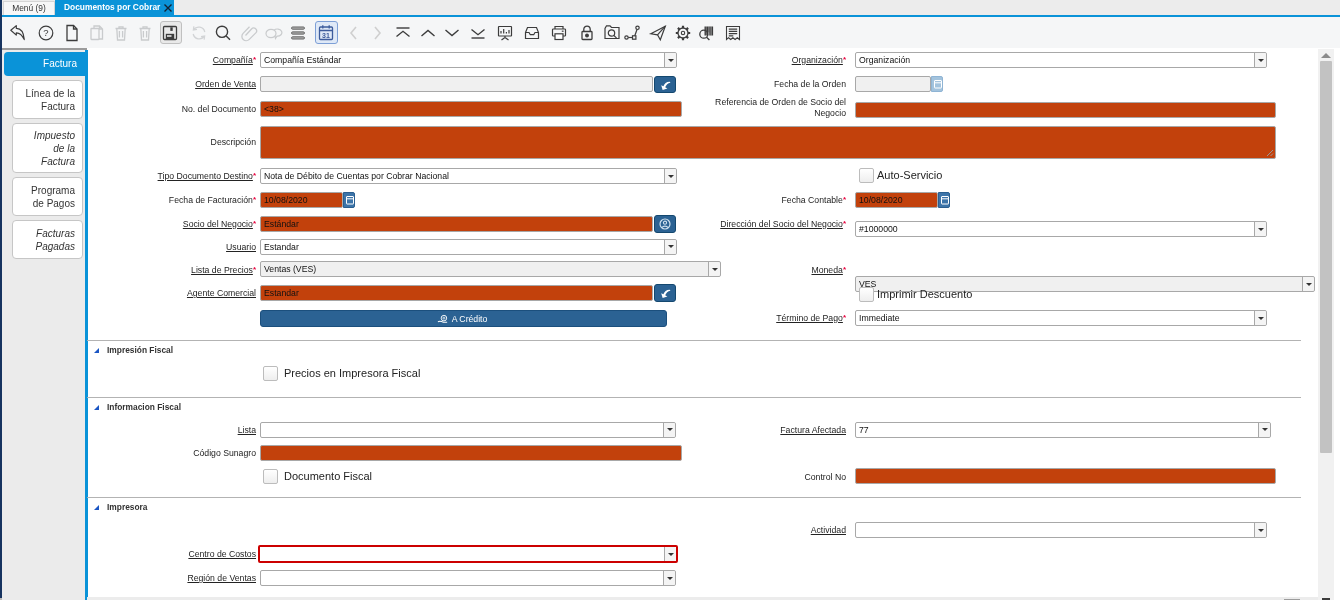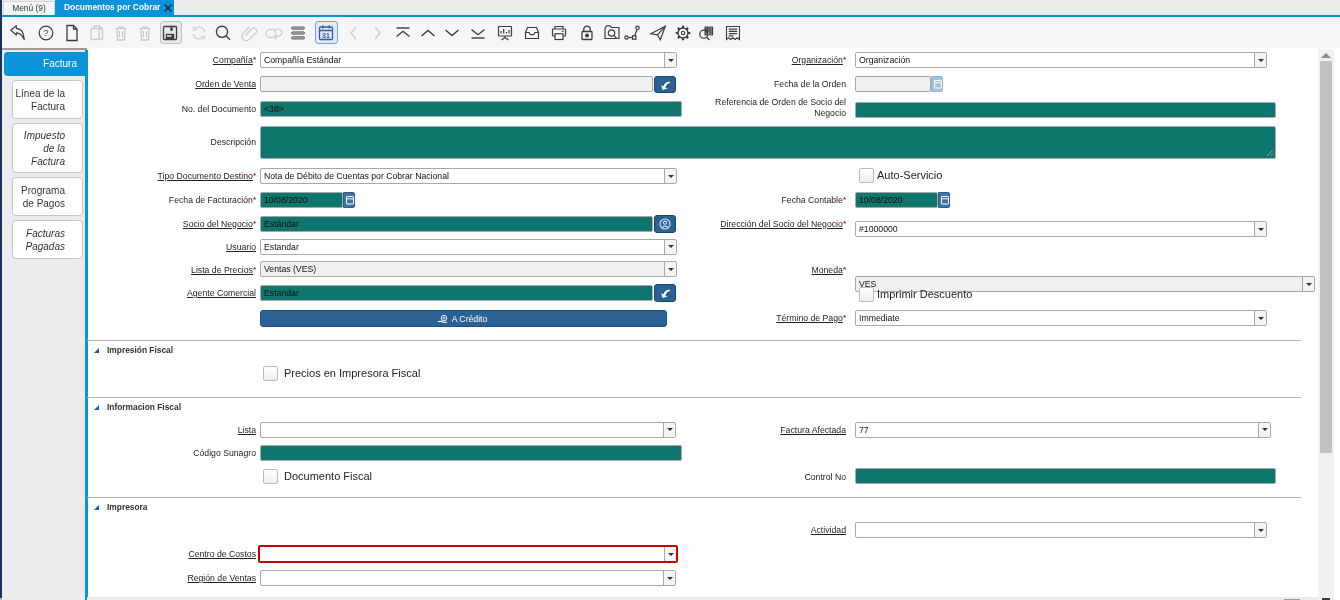--- a/index.html
+++ b/index.html
@@ -3,36 +3,36 @@
 <meta charset="utf-8">
 <style>
 *{margin:0;padding:0;box-sizing:border-box}
 html,body{width:1340px;height:600px;overflow:hidden}
 body{font-family:"Liberation Sans",sans-serif;font-size:8.7px;background:#fff;position:relative;color:#222}
 .abs{position:absolute}
 .lbl{position:absolute;font-size:8.7px;color:#232323;text-align:right;line-height:11px;white-space:nowrap}
 .lbl.wrap{white-space:normal}
 .lnk{text-decoration:underline}
 .ast{color:#e8003d;font-weight:bold;font-size:8px;position:relative;top:-1px}
-.txt{position:absolute;border:1px solid #a8a8a8;background:#0f766e;border-radius:2px;font-size:8.7px;color:#111;padding:0 3px;line-height:14px;height:16px;white-space:nowrap;overflow:hidden}
+.txt{position:absolute;border:1px solid #a8a8a8;background:#c2410c;border-radius:2px;font-size:8.7px;color:#111;padding:0 3px;line-height:14px;height:16px;white-space:nowrap;overflow:hidden}
 .dis{background:#f0f0f0}
 .combo{position:absolute;border:1px solid #a8a8a8;background:#fff;border-radius:2px;height:16px}
 .combo.dis{background:#f0f0f0}
 .combo .cv{position:absolute;left:3px;top:0;line-height:14px;font-size:8.7px;color:#111;white-space:nowrap}
 .combo .cb{position:absolute;right:0;top:0;bottom:0;width:12px;background:#f4f4f4;border-left:1px solid #a8a8a8;border-radius:0 2px 2px 0}
 .combo .cb:after{content:"";position:absolute;left:3px;top:5.5px;border-left:3px solid transparent;border-right:3px solid transparent;border-top:3.5px solid #333}
 .chk{position:absolute;width:15px;height:15px;border:1px solid #bcbcbc;background:linear-gradient(#ffffff,#eeeeee);border-radius:2px}
 .clab{position:absolute;font-size:11px;color:#232323;line-height:15px;white-space:nowrap}
 .bbtn{position:absolute;width:22px;height:17.5px;background:#2b6293;border:1px solid #14486f;border-radius:3px}
 .calbtn{position:absolute;width:12px;height:16px;background:#3c74a9;border:1px solid #2b5f90;border-radius:0 2px 2px 0}
 .calbtn.dis2{background:#a3c3dd;border-color:#8fb4d4}
 .sep{position:absolute;left:87px;width:1214px;height:1px;background:#b3b3b3}
 .ghead{position:absolute;font-size:8.4px;font-weight:bold;color:#333;left:107px}
 .gtri{position:absolute;left:94px;width:0;height:0;border-bottom:5px solid #1b56c4;border-left:5px solid transparent}
-.stab{position:absolute;left:12px;width:71px;background:#fff;border:1px solid #c6c6c6;border-radius:4px;text-align:right;padding-right:17px;font-size:10px;color:#333;display:flex;flex-direction:column;justify-content:center}
+.stab{position:absolute;left:12px;width:71px;background:#fff;border:1px solid #c6c6c6;border-radius:4px;text-align:right;padding-right:7px;font-size:10px;color:#333;display:flex;flex-direction:column;justify-content:center}
 .stab div{line-height:13px}
 .it{font-style:italic}
 svg{position:absolute;display:block}
 </style>
 </head>
 <body>
 
 <div class="abs" style="left:0;top:0;width:1340px;height:15px;background:#ececec"></div>
 <div class="abs" style="left:0;top:14.5px;width:1340px;height:2px;background:#0a93d8"></div>
 <div class="abs" style="left:3px;top:1px;width:52px;height:14px;background:#f7f7f7;border:1px solid #d5d5d5;border-bottom:none;text-align:center;line-height:13px;color:#333;font-size:8.4px">Menú (9)</div>
@@ -326,21 +326,21 @@
       <span class="cb"></span>
     </div>
 
 <div class="lbl" style="right:1084px;top:242px"><span class="lnk">Usuario</span></div>
 <div class="combo" style="left:260px;top:238.5px;width:417px">
       <span class="cv">Estandar</span>
       <span class="cb"></span>
     </div>
 
 <div class="lbl" style="right:1084px;top:264.5px"><span class="lnk">Lista de Precios</span><span class="ast">*</span></div>
-<div class="combo dis" style="left:260px;top:261px;width:417px">
+<div class="combo dis" style="left:260px;top:261px;width:461px">
       <span class="cv">Ventas (VES)</span>
       <span class="cb"></span>
     </div>
 <div class="lbl" style="right:494px;top:264.5px"><span class="lnk">Moneda</span><span class="ast">*</span></div>
 <div class="combo dis" style="left:855px;top:276px;width:460px">
       <span class="cv">VES</span>
       <span class="cb"></span>
     </div>
 
 <div class="lbl" style="right:1084px;top:288px"><span class="lnk">Agente Comercial</span></div>

